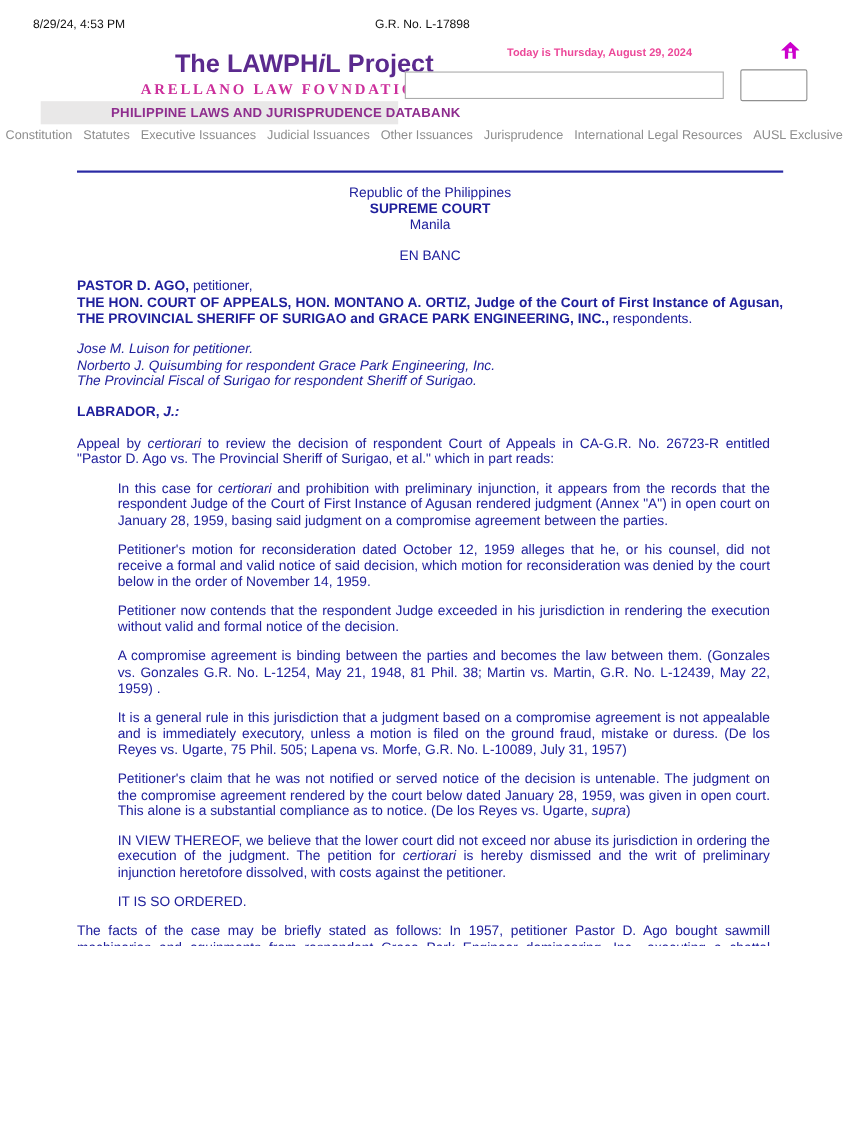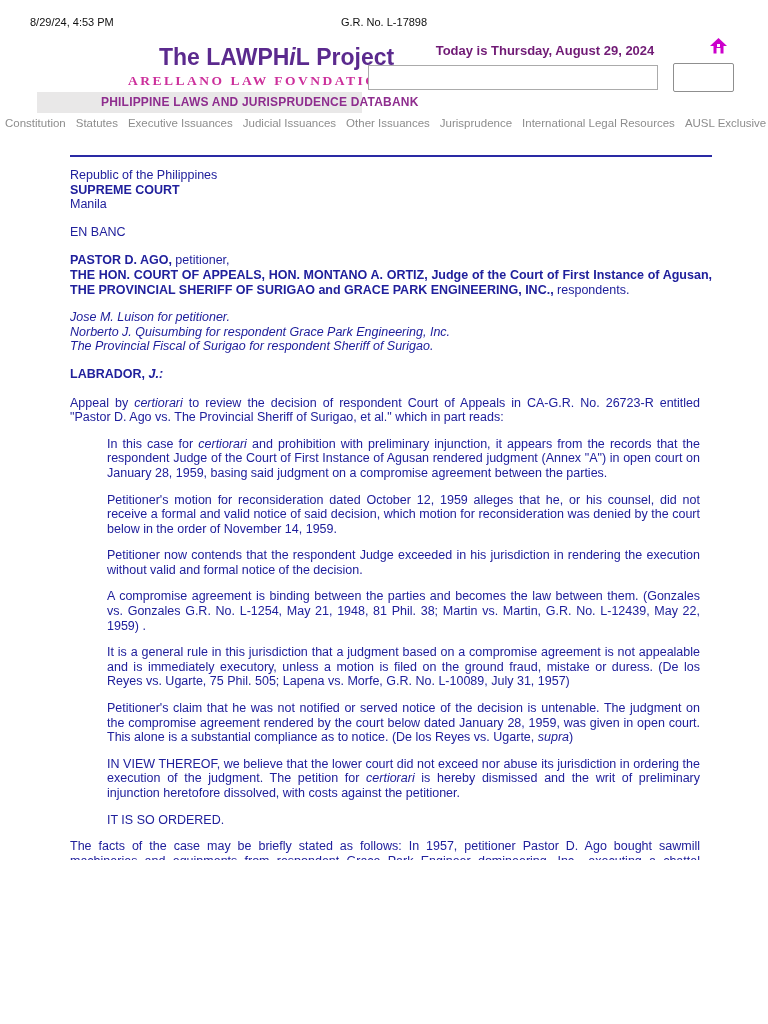--- a/index.html
+++ b/index.html
@@ -37,37 +37,37 @@
   .logo-line-bot { position:absolute; left:16px; top:54px; width:54px; height:3px; background:#b86ad0; opacity:.8; }
   .site-title { position:absolute; left:126px; top:2px; white-space:nowrap;
     color:#5b2a8e; font-size:23px;margin-left:33px; }
   .st-reg { font-weight:600; }
   .st-heavy { font-weight:800; }
   .st-i { font-weight:800; font-style:italic; }
   .site-subtitle { position:absolute; left:128px; top:31px; white-space:nowrap;
     font-family:"Liberation Serif", serif; font-weight:bold; font-size:13.5px;
     letter-spacing:2.5px; color:#cc2f9b; }
   .today-line { position:absolute; left:390px; top:1px; width:310px; text-align:center;
-    color:#701a75; font-size:13px; font-weight:600; }
+    color:#ec4899; font-size:10px; font-weight:600; }
   .search-input { position:absolute; left:368px; top:23px; width:290px; height:25px;
     border:1px solid #ababab; background:#fff; font-size:12px; padding:0 6px; }
   .search-button { position:absolute; left:673px; top:21px; width:61px; height:29px;
     border:1px solid #8f8f8f; border-radius:2px; background:#ffffff; cursor:pointer; }
   .home-icon { position:absolute; right:41px; top:-4px; width:17px; height:16px; cursor:pointer; }
 
   
   .main-nav { position:absolute; top:117px; left:0; right:0; text-align:left;
     font-size:11.5px; color:#8d8d8d; white-space:nowrap; }
   .nav-item { margin:0 5px; cursor:pointer; }
 
   
   .doc { position:absolute; top:155px; left:70px; width:642px; color:#20209c;
     font-size:12.5px; line-height:14.6px; }
   .doc-divider { height:0; border-top:2px solid #2a2aa4; margin-bottom:11px; }
-  .center { }
+  .center { text-align:center; }
   .center-block { margin-bottom:13px; }
   .bold { font-weight:bold; }
   .en-banc { margin-bottom:14px; }
   .case-line { font-weight:bold; margin-bottom:14px; }
   .case-date { margin-left:42px; }
   .parties { margin-bottom:13px; text-align:justify; }
   .counsel { margin-bottom:13px; font-style:italic; }
   .ponente { margin-bottom:14px; font-weight:bold; }
   .ponente i { font-weight:bold; }
   .para { margin-bottom:12px; text-align:justify; width:630px; }

